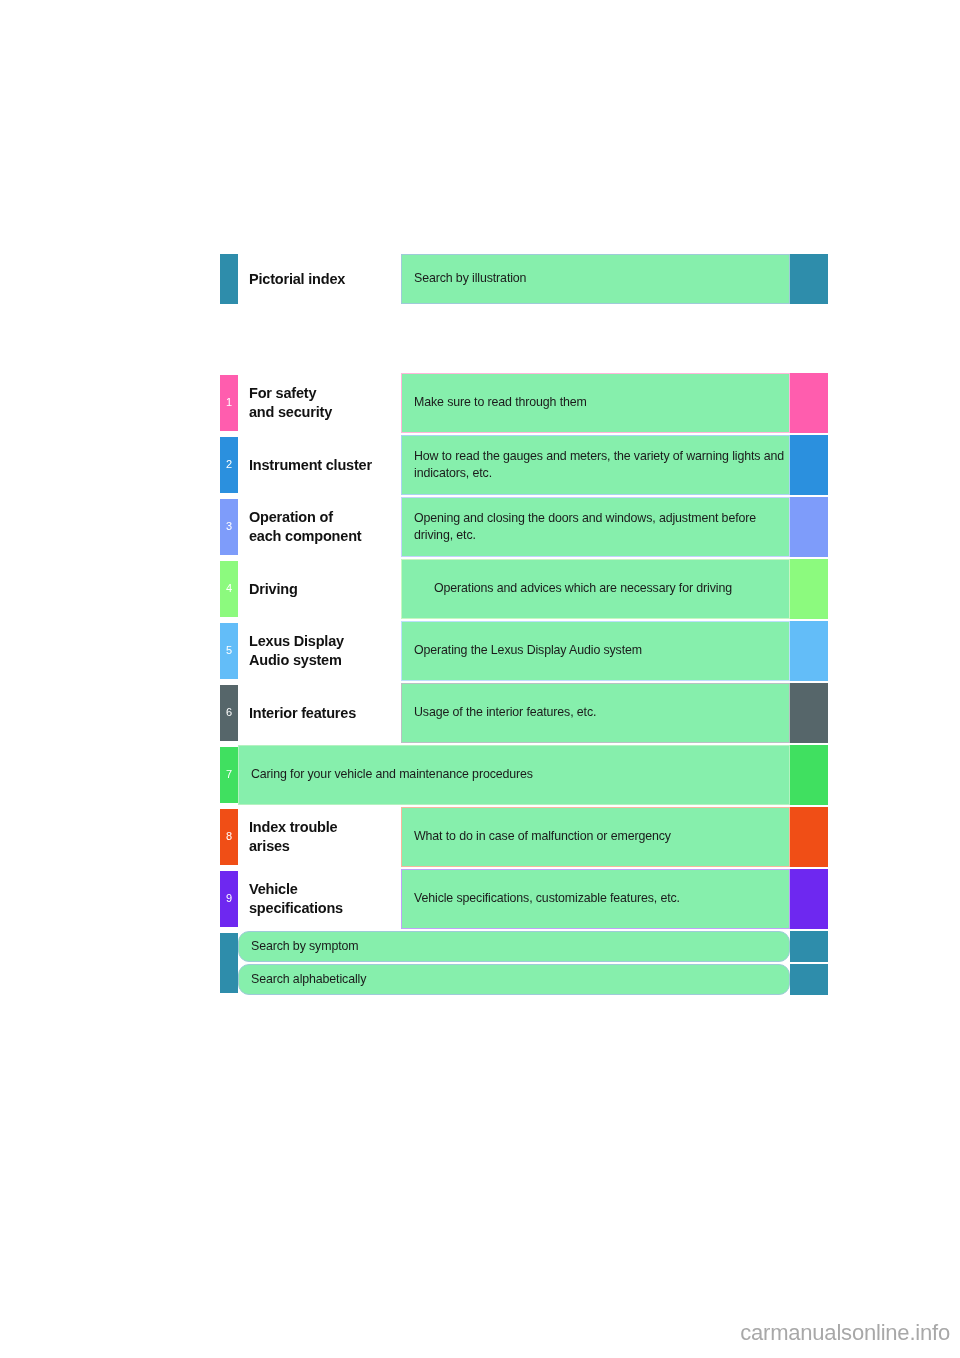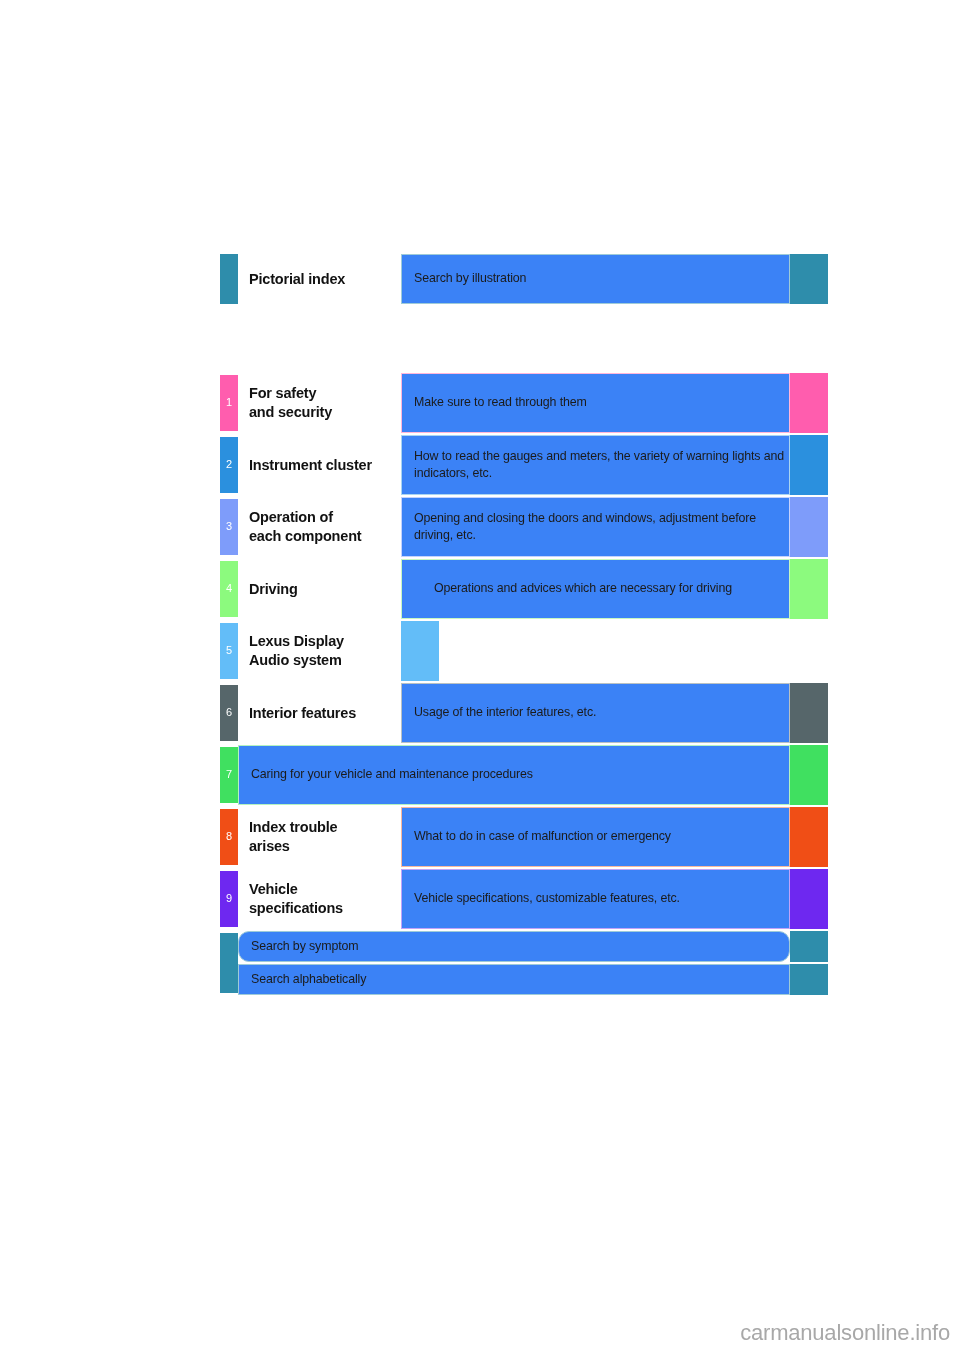--- a/index.html
+++ b/index.html
@@ -74,21 +74,21 @@
     color: #121212;
     line-height: 1.30;
     letter-spacing: -0.2px;
     font-family: "Liberation Sans", sans-serif;
   }
   .desc-col {
     flex: 1 1 auto;
     display: flex;
     align-items: center;
     box-sizing: border-box;
-    background: #3b82f6;
+    background: #86efac;
     border: 1px solid #cfd6d8;
     padding: 0 0 0 12px;
     min-width: 0;
   }
   .desc-text {
     font-size: 12.4px;
     color: #1b1b1b;
     line-height: 1.38;
     letter-spacing: -0.12px;
     font-family: "Liberation Sans", sans-serif;
@@ -256,20 +256,23 @@
         <div class="tab-col">
           <div class="tab-bar" style="background: rgb(99, 189, 248); top: 2px; bottom: 2px;"></div>
           <div class="tab-num" style="top: calc(50% - 6px);">5</div>
         </div>
         <div class="title-col">
           <div class="title-text">
             <div>Lexus Display</div>
             <div>Audio system</div>
           </div>
         </div>
+        <div class="desc-col" style="border-color: rgb(188, 224, 251);">
+          <div class="desc-text">Operating the Lexus Display Audio system</div>
+        </div>
         <div class="swatch-col">
           <div class="swatch" style="background: rgb(99, 189, 248);"></div>
         </div>
       </div>
       <div class="list-row" style="height: 60px;">
         <div class="tab-col">
           <div class="tab-bar" style="background: rgb(86, 102, 106); top: 2px; bottom: 2px;"></div>
           <div class="tab-num" style="top: calc(50% - 6px);">6</div>
         </div>
         <div class="title-col">
@@ -333,21 +336,21 @@
         </div>
       </div>
       <div class="list-row index-row" style="height: 64px;">
         <div class="tab-col">
           <div class="tab-bar" style="background: rgb(46, 141, 171); top: 2px; bottom: 2px;"></div>
         </div>
         <div class="desc-stack">
           <div class="desc-col" style="border-color: rgb(158, 203, 216); border-radius: 11px;">
             <div class="desc-text">Search by symptom</div>
           </div>
-          <div class="desc-col" style="border-color: rgb(158, 203, 216);">
+          <div class="desc-col" style="border-color: rgb(158, 203, 216); border-radius: 11px;">
             <div class="desc-text">Search alphabetically</div>
           </div>
         </div>
         <div class="swatch-stack">
           <div class="sw" style="background: rgb(46, 141, 171);"></div>
           <div class="sw" style="background: rgb(46, 141, 171);"></div>
         </div>
       </div>
     </div>
 

